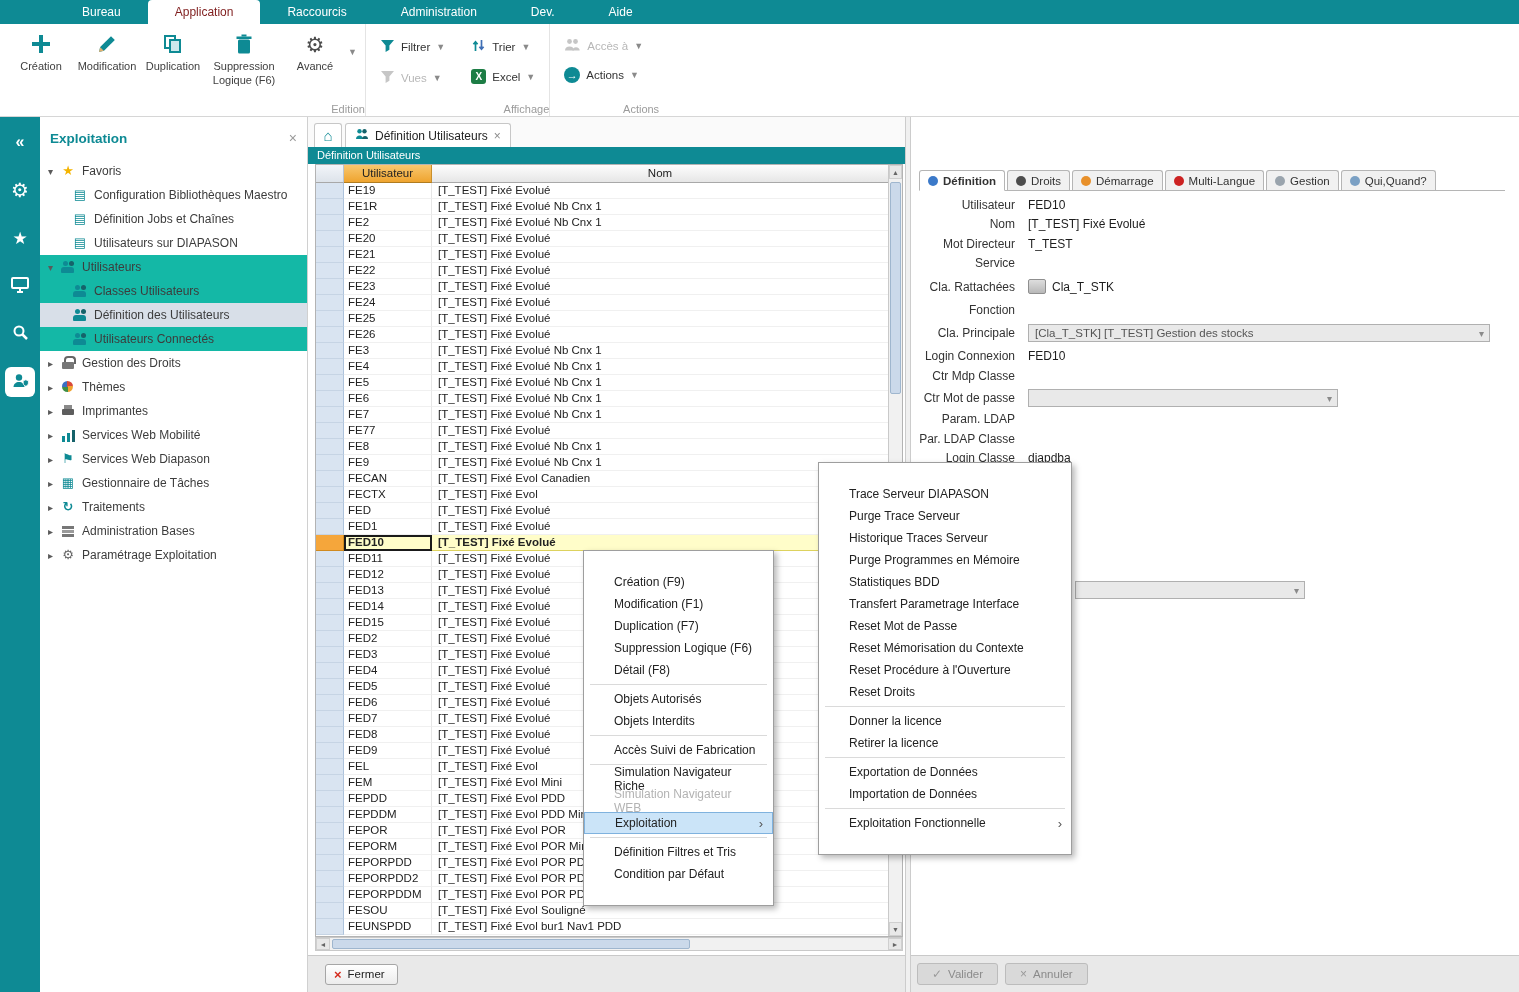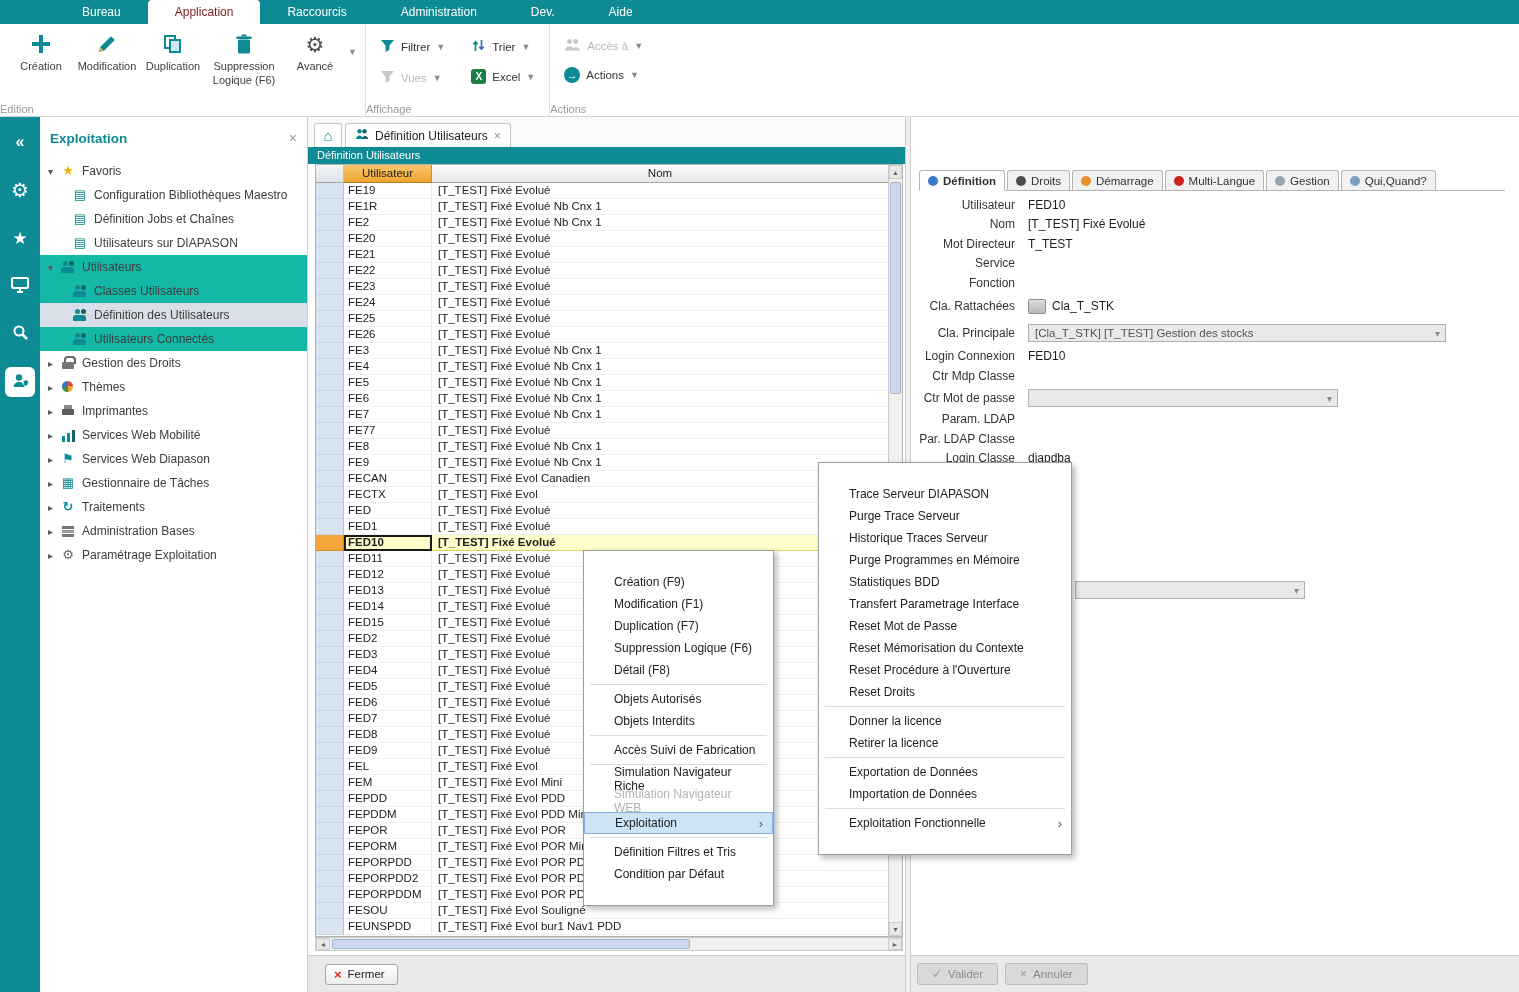--- a/index.html
+++ b/index.html
@@ -9,21 +9,21 @@
 
   
   .menubar{position:absolute;top:0;left:0;right:0;height:24px;background:#0E8A94;display:flex;align-items:stretch;padding-left:55px}
   .mtab{display:flex;align-items:center;padding:0 27px;color:#fff;font-weight:normal;font-size:12px;cursor:default}
   .mtab.active{background:#fff;color:#7f1d1d;border-radius:4px 4px 0 0}
 
   
   .ribbon{position:absolute;top:24px;left:0;right:0;height:93px;background:#fff;border-bottom:1px solid #d6d6d6;display:flex}
   .rgroup{position:relative;display:flex;align-items:flex-start;padding:4px 8px 16px 8px;height:100%}
   .rgroup+.rgroup{border-left:1px solid #e4e4e4}
-  .rgroup-label{position:absolute;bottom:1px;left:0;right:0;text-align:left;color:#9b9b9b;font-size:11px}
+  .rgroup-label{position:absolute;bottom:1px;left:0;right:0;text-align:right;color:#9b9b9b;font-size:11px}
   .bigbtn{display:flex;flex-direction:column;align-items:center;width:66px;padding:3px 2px;gap:3px;color:#3f3f3f;font-size:11px;text-align:center;cursor:default;line-height:1.25}
   .bigbtn .bicon{height:26px;display:flex;align-items:center;justify-content:center}
   .avwrap{display:flex;align-items:center}
   .chev{color:#8a8a8a;font-size:9px}
   .smallcols{display:flex;gap:26px;padding-top:10px}
   .smallcol{display:flex;flex-direction:column;gap:14px}
   .smallbtn{display:flex;align-items:center;gap:6px;font-size:11.5px;color:#333;cursor:default;white-space:nowrap}
   .smallbtn.disabled{color:#b7b7b7}
   .smallbtn.disabled svg path,.smallbtn.disabled svg circle{fill:#c6c6c6}
   .xlicon{display:inline-flex;align-items:center;justify-content:center;width:15px;height:15px;background:#1d7d45;color:#fff;font-weight:bold;font-size:10px;border-radius:3px}
@@ -121,21 +121,21 @@
 
   .rform{position:absolute;top:78px;left:0;right:0}
   .frow{display:flex;align-items:center;height:19.5px;font-size:12px}
   .frow.tag,.frow.drop{height:27px}
   .frow.sdrop{height:24px}
   .flabel{width:104px;text-align:right;margin-right:13px;color:#333;flex:none}
   .fval{color:#1d1d1d;white-space:nowrap}
   .frow.tag .fval{display:inline-flex;align-items:center}
   .frow.tag .fval::before{content:"";display:inline-block;width:16px;height:13px;margin-right:6px;background:linear-gradient(#dedede,#b8b8b8);border:1px solid #8f8f8f;border-radius:2px}
   .frow.drop .fval,.frow.sdrop .fval,.lonedrop{position:relative;background:#e9e9e9;border:1px solid #b0b0b0;height:18px;line-height:16px;padding:0 18px 0 6px;color:#555;font-size:11.5px;overflow:hidden}
-  .frow.drop .fval{width:418px}
+  .frow.drop .fval{width:462px}
   .frow.sdrop .fval{width:310px}
   .frow.drop .fval::after,.frow.sdrop .fval::after,.lonedrop::after{content:"▾";position:absolute;right:5px;top:1px;color:#8a8a8a;font-size:10px}
   .lonedrop{position:absolute;top:464px;left:164px;width:230px}
   .rbottom{position:absolute;left:0;right:0;bottom:0;height:37px;background:#e9e9e9;border-top:1px solid #c9c9c9;display:flex;align-items:center;gap:7px;padding-left:6px}
   .graybtn{display:inline-flex;align-items:center;gap:6px;background:#d9d9d9;border:1px solid #bcbcbc;border-radius:3px;padding:3px 14px;font-size:11.5px;color:#8b8b8b;font-family:inherit;cursor:default}
   .graybtn .vicon{font-size:12px;color:#9a9a9a}
 
   
   .popup{position:absolute;background:#fff;border:1px solid #9e9e9e;box-shadow:3px 3px 6px rgba(0,0,0,.28);padding:20px 0;z-index:50}
   #ctxmenu{left:583px;top:550px;width:191px}
@@ -812,28 +812,28 @@
           <div class="frow">
             <span class="flabel">Mot Directeur</span>
             <span class="fval">T_TEST</span>
           </div>
 
           <div class="frow">
             <span class="flabel">Service</span>
             <span class="fval"></span>
           </div>
 
+          <div class="frow tag">
+            <span class="flabel">Cla. Rattachées</span>
+            <span class="fval">Cla_T_STK</span>
+          </div>
+
           <div class="frow">
             <span class="flabel">Fonction</span>
             <span class="fval"></span>
-          </div>
-
-          <div class="frow tag">
-            <span class="flabel">Cla. Rattachées</span>
-            <span class="fval">Cla_T_STK</span>
           </div>
 
           <div class="frow drop">
             <span class="flabel">Cla. Principale</span>
             <span class="fval">[Cla_T_STK] [T_TEST] Gestion des stocks</span>
           </div>
 
           <div class="frow">
             <span class="flabel">Login Connexion</span>
             <span class="fval">FED10</span>

